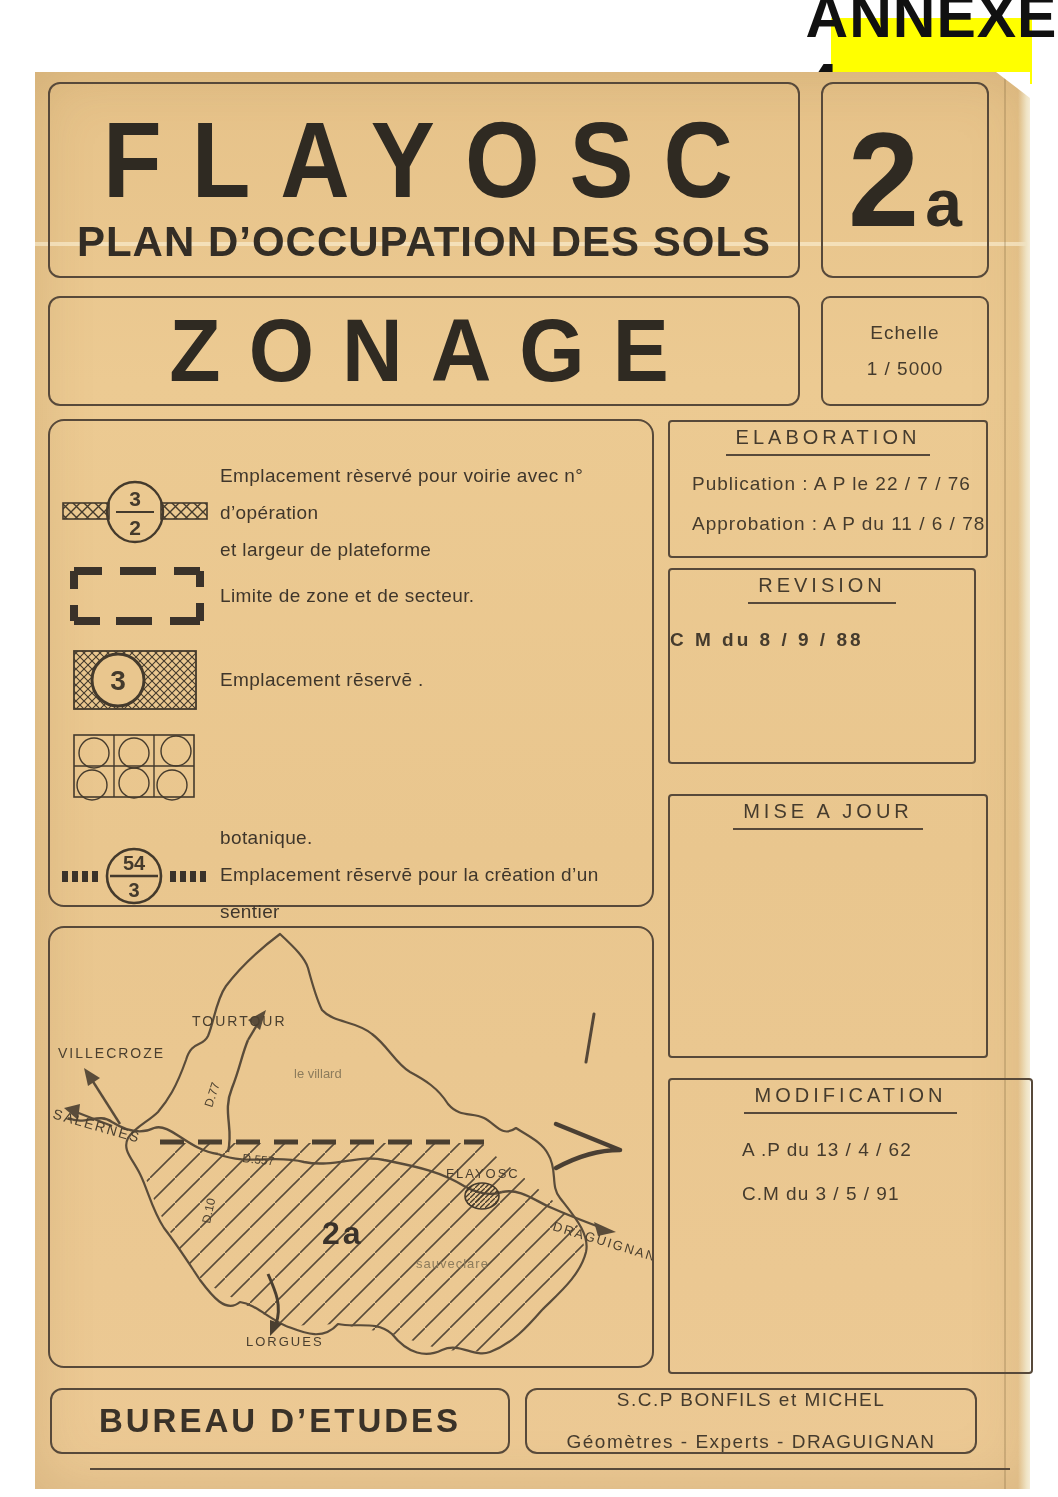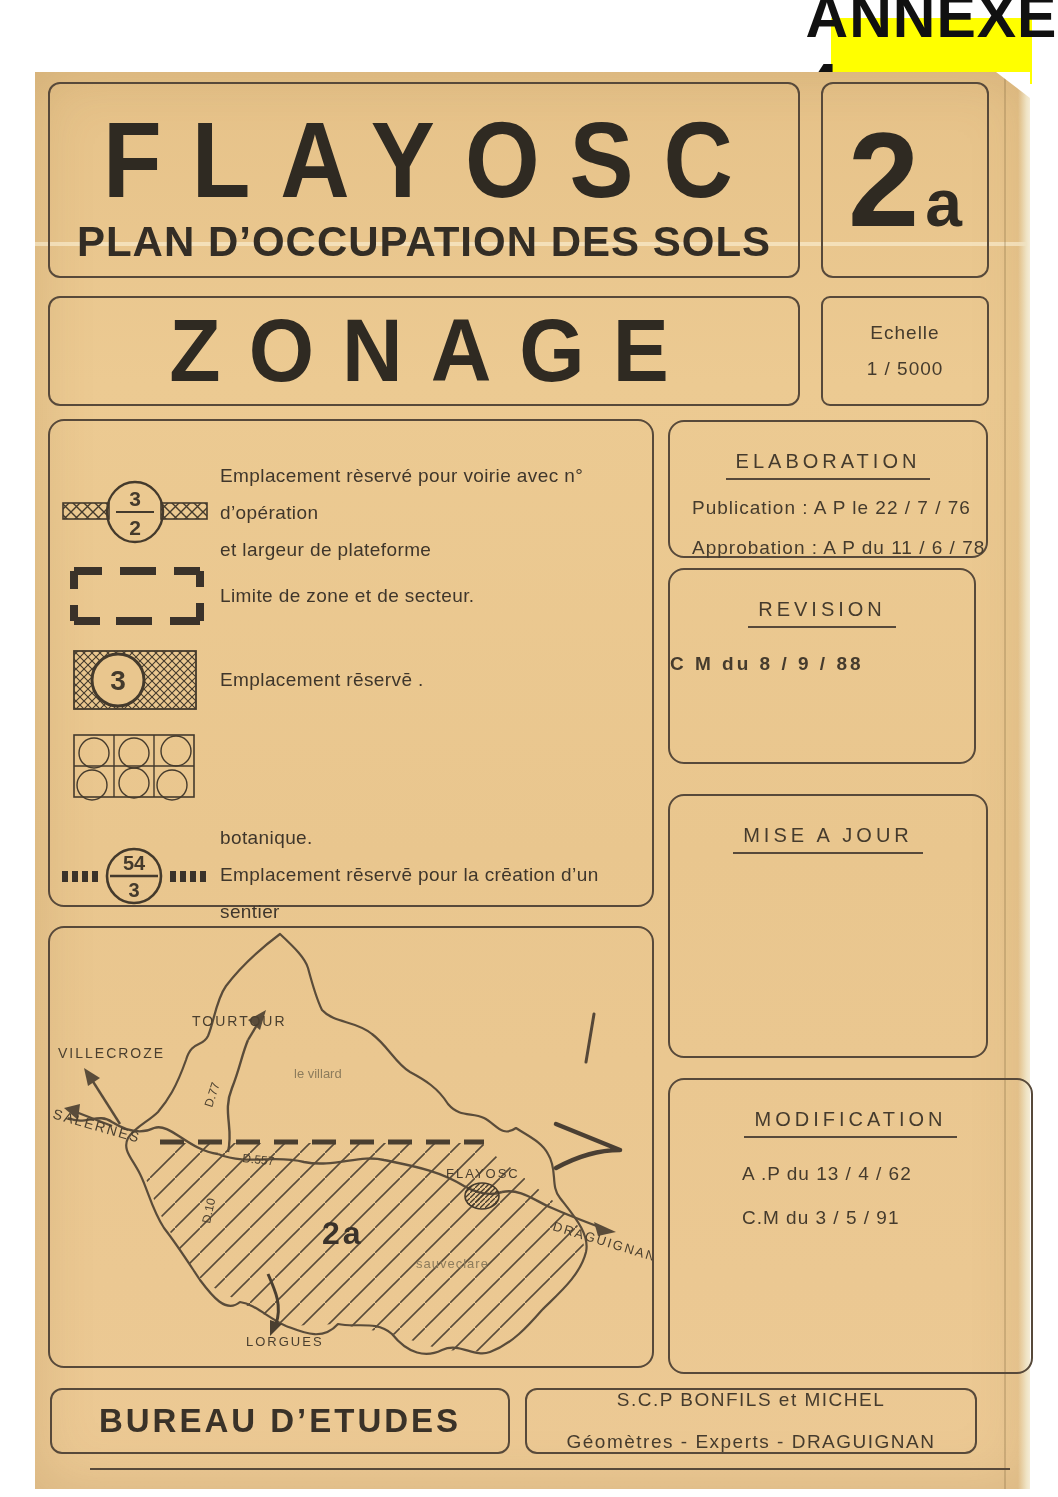--- a/index.html
+++ b/index.html
@@ -49,21 +49,21 @@
   .zonage{font-size:84px;font-weight:bold;color:#2f2a22;letter-spacing:28px;transform:scaleY(1.05);text-indent:18px;white-space:nowrap;}
   .echelle-box{left:786px;top:224px;width:168px;height:110px;border-radius:9px;
     display:flex;flex-direction:column;align-items:center;justify-content:center;gap:14px;}
   .echelle-box div{font-size:19px;letter-spacing:1px;color:#453b2d;}
   
   .legend-box{left:13px;top:347px;width:606px;height:488px;border-radius:16px;}
   .legend-row{position:absolute;left:0;width:100%;display:flex;align-items:center;}
   .legend-symbol{width:170px;display:flex;justify-content:center;flex:0 0 170px;}
   .legend-text{font-size:19px;letter-spacing:0.4px;line-height:1.95;color:#3f362b;}
   
-  .panel{padding-top:28px;text-align:center;border-radius:16px;}
+  .panel{padding-top:4px;text-align:center;border-radius:4px;}
   .panel-title{display:inline-block;font-size:20px;letter-spacing:4px;color:#453b2d;
     border-bottom:2px solid #57493a;padding:0 10px 5px;}
   .panel-lines{margin-top:14px;text-align:left;font-size:19px;letter-spacing:1px;line-height:2.3;color:#453b2d;}
   .elab{left:633px;top:348px;width:320px;height:138px;}
   .elab .panel-lines{padding-left:22px;margin-top:8px;line-height:2.1;}
   .revi{left:633px;top:496px;width:308px;height:196px;}
   .revi .panel-lines{text-align:left;font-weight:bold;letter-spacing:3px;}
   .maj{left:633px;top:722px;width:320px;height:264px;}
   .modi{left:633px;top:1006px;width:365px;height:296px;}
   .modi .panel-lines{padding-left:72px;}

